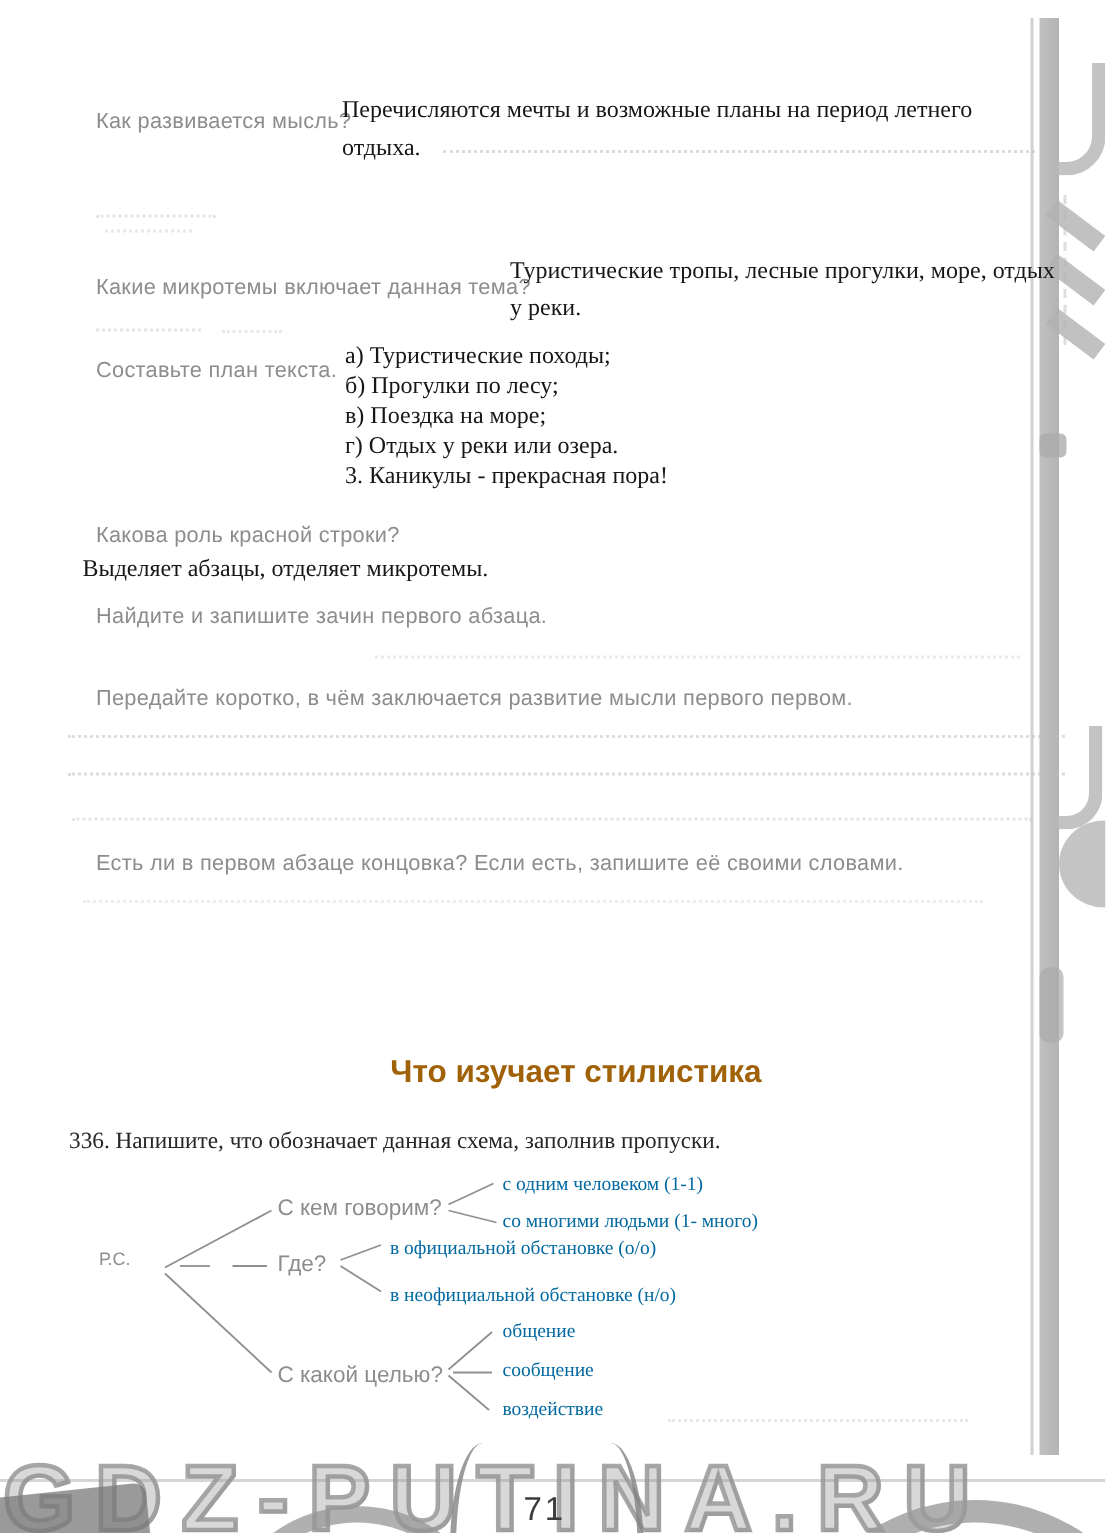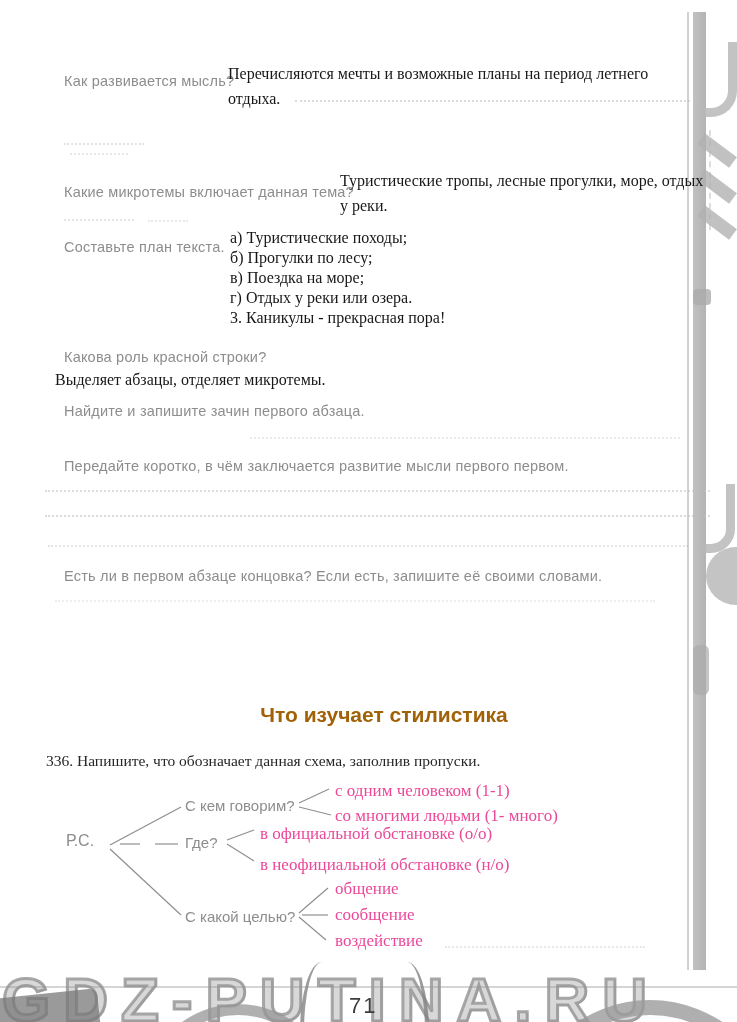--- a/index.html
+++ b/index.html
@@ -10,21 +10,21 @@
   
   .a{position:absolute;color:#171717;font-family:"Liberation Serif",serif;font-size:16px;line-height:25px;z-index:5;}
   .plan{position:absolute;left:230px;top:216px;z-index:5;}
   .plan div{font-family:"Liberation Serif",serif;font-size:16px;line-height:20px;color:#171717;white-space:nowrap;}
   .dots{position:absolute;border-top:2px dotted #bfbfbf;z-index:2;}
   .heading{position:absolute;left:0;top:691px;width:720px;text-align:center;font-weight:bold;
            font-size:21px;color:#a16207;z-index:5;padding-left:24px;}
   .exercise{position:absolute;left:46px;top:740px;width:650px;font-family:"Liberation Serif",serif;
             font-size:15.5px;color:#262626;z-index:5;}
   .sq{position:absolute;color:#8d8d8d;font-size:15px;white-space:nowrap;z-index:5;}
-  .so{position:absolute;color:#ec4899;font-family:"Liberation Serif",serif;font-size:17px;white-space:nowrap;z-index:5;}
+  .so{position:absolute;color:#0369a1;font-family:"Liberation Serif",serif;font-size:13px;white-space:nowrap;z-index:5;}
   .lines{position:absolute;left:0;top:0;z-index:4;pointer-events:none;}
   
   .orn{position:absolute;z-index:1;}
   .wm-text{position:absolute;left:2px;top:952px;font-weight:bold;font-size:62px;letter-spacing:13px;
            white-space:nowrap;color:rgba(225,225,225,.6);-webkit-text-stroke:3px rgba(145,145,145,.8);
            text-shadow:1px 1px 0 rgba(150,150,150,.5);z-index:1;}
   .pagenum{position:absolute;left:349px;top:981px;font-size:22px;letter-spacing:2px;color:#3c3c3c;z-index:6;}
 </style>
 </head>
 <body>
@@ -61,21 +61,21 @@
   <div class="dots" style="left:45px;top:478px;width:665px;opacity:.5;"></div>
   <div class="dots" style="left:45px;top:503px;width:665px;opacity:.55;"></div>
   <div class="dots" style="left:48px;top:533px;width:640px;opacity:.4;"></div>
 
   <div class="q" style="left:64px;top:556px;">Есть ли в первом абзаце концовка? Если есть, запишите её своими словами.</div>
   <div class="dots" style="left:55px;top:588px;width:600px;opacity:.28;"></div>
 
   <div class="heading">Что изучает стилистика</div>
   <div class="exercise">336. Напишите, что обозначает данная схема, заполнив пропуски.</div>
 
-  <div class="sq" style="left:66px;top:820px;font-size:16px;">Р.С.</div>
+  <div class="sq" style="left:66px;top:820px;font-size:12px;">Р.С.</div>
 
   <div class="sq" style="left:185px;top:785px;">С кем говорим?</div>
   <div class="sq" style="left:185px;top:822px;">Где?</div>
   <div class="sq" style="left:185px;top:896px;">С какой целью?</div>
 
   <div class="so" style="left:335px;top:769px;">с одним человеком (1-1)</div>
   <div class="so" style="left:335px;top:794px;">со многими людьми (1- много)</div>
   <div class="so" style="left:260px;top:843px;">в неофициальной обстановке (н/о)</div>
   <div class="so" style="left:260px;top:812px;">в официальной обстановке (о/о)</div>
   <div class="so" style="left:335px;top:867px;">общение</div>

